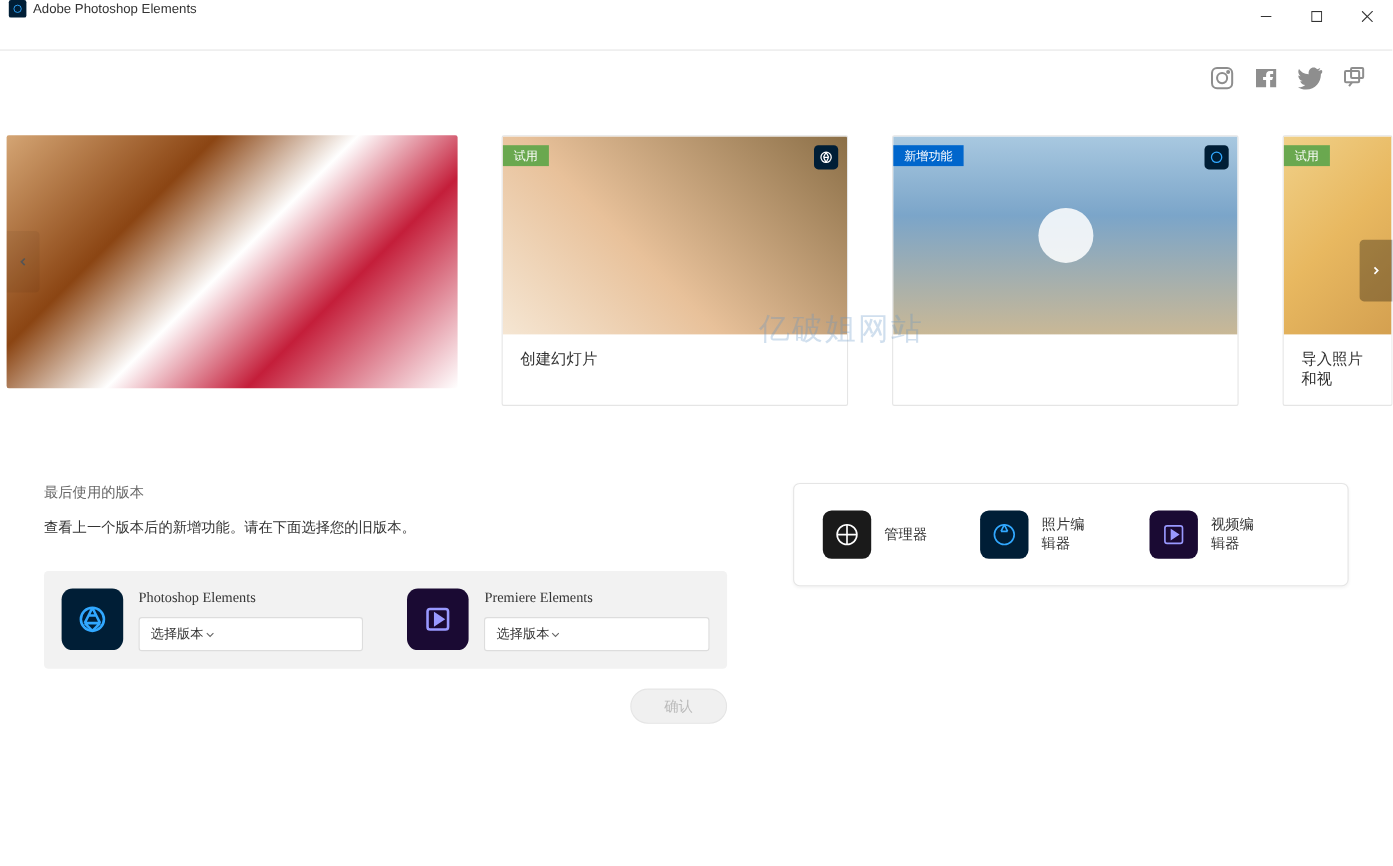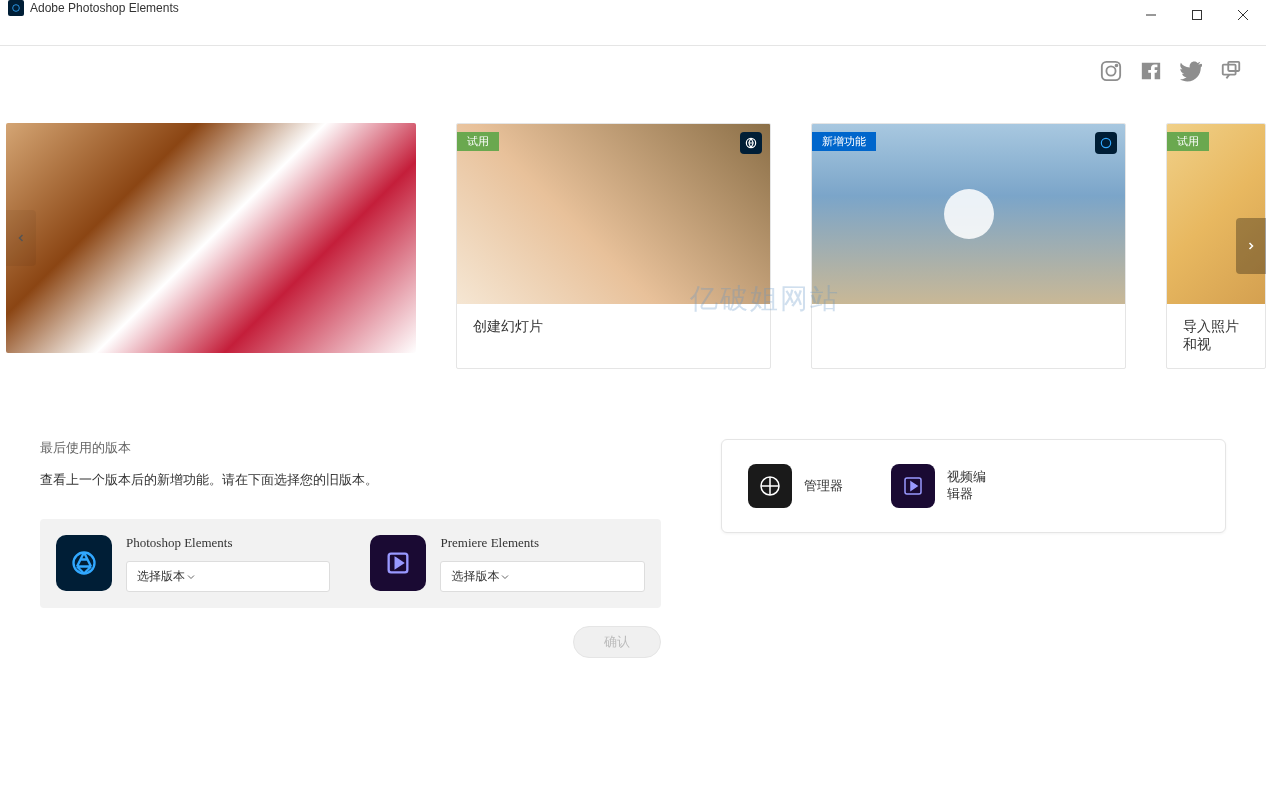--- a/index.html
+++ b/index.html
@@ -209,20 +209,29 @@
       <div class="launcher-icon org">
         <svg width="24" height="24" viewBox="0 0 24 24" fill="none" stroke="#fff" stroke-width="1.5">
             <circle cx="12" cy="12" r="9"></circle>
             <line x1="12" y1="3" x2="12" y2="21"></line>
             <line x1="3" y1="12" x2="21" y2="12"></line>
           </svg>
       </div>
       <div class="launcher-label">管理器</div>
     </div>
     <div class="launcher">
+      <div class="launcher-icon photo">
+        <svg width="24" height="24" viewBox="0 0 24 24" fill="none" stroke="#31a8ff" stroke-width="1.5">
+            <circle cx="12" cy="12" r="9"></circle>
+            <path d="M12 3l3 6M12 3l-3 6M9 9h6"></path>
+          </svg>
+      </div>
+      <div class="launcher-label">照片编辑器</div>
+    </div>
+    <div class="launcher">
       <div class="launcher-icon video">
         <svg width="24" height="24" viewBox="0 0 24 24" fill="none" stroke="#9999ff" stroke-width="1.5">
             <rect x="4" y="4" width="16" height="16" rx="2"></rect>
             <polygon points="10,8 16,12 10,16" fill="#9999ff"></polygon>
           </svg>
       </div>
       <div class="launcher-label">视频编辑器</div>
     </div>
   </div>
 </div>

